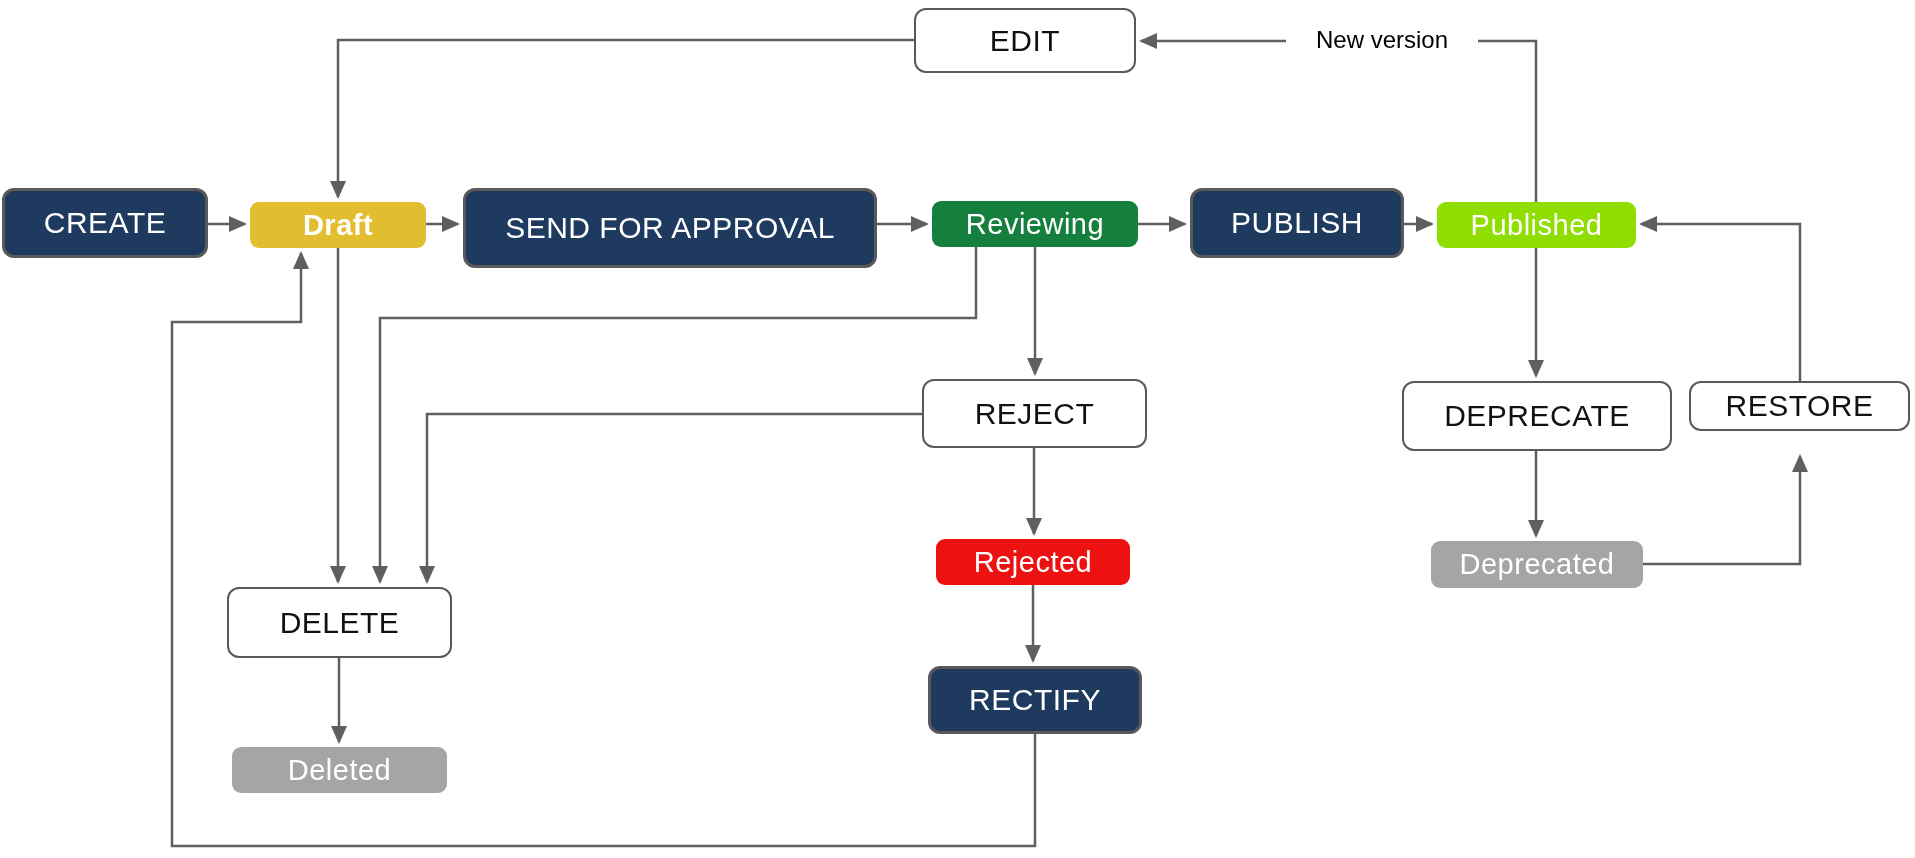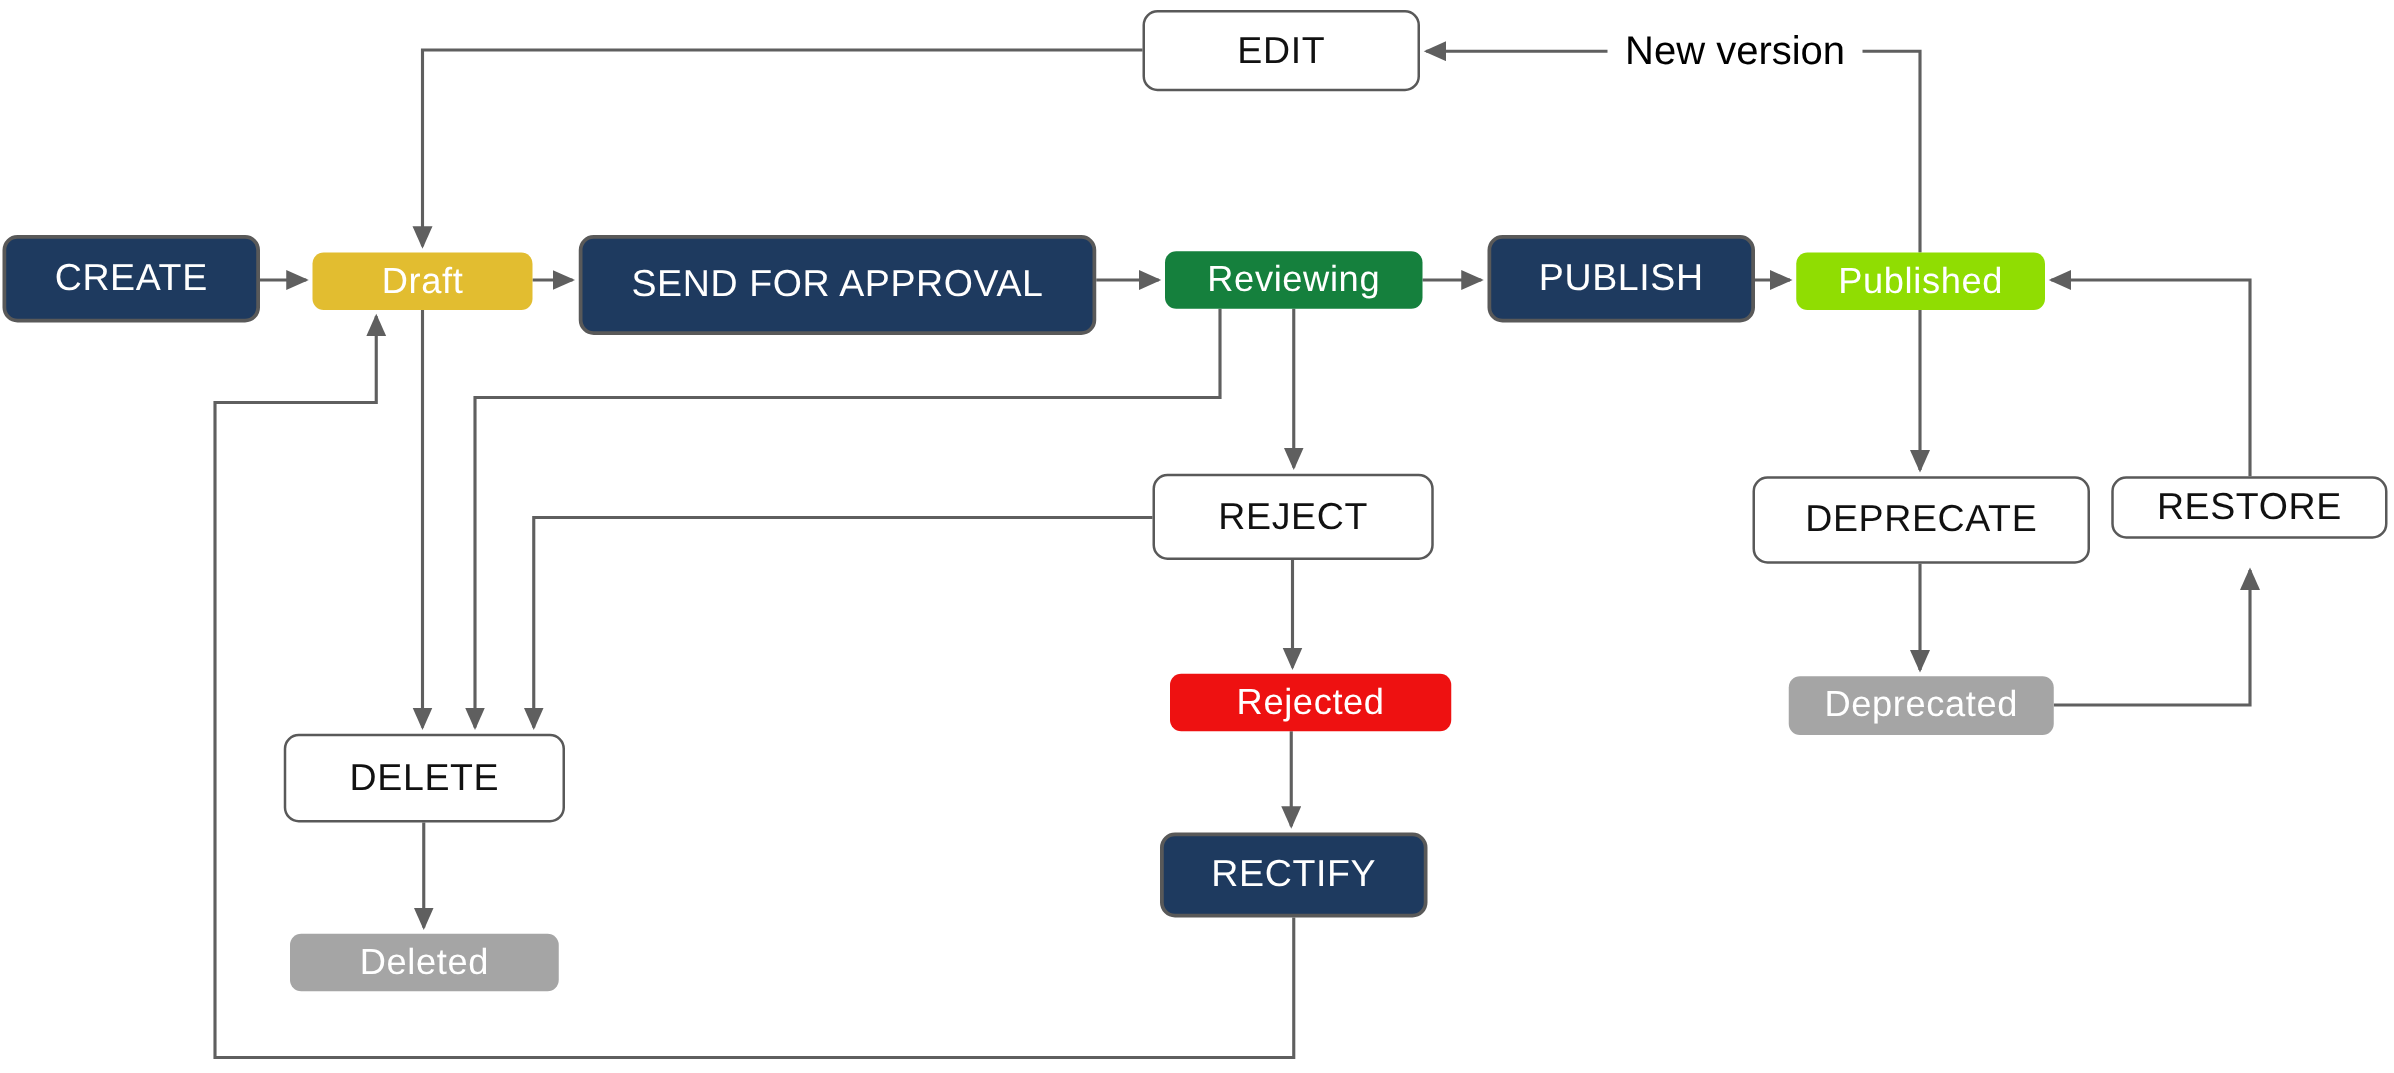--- a/index.html
+++ b/index.html
@@ -7,21 +7,21 @@
        font-family:"Liberation Sans",sans-serif;}
   #edges{position:absolute;left:0;top:0;z-index:1;}
   .edge{fill:none;stroke:var(--arrow);stroke-width:2.5px;}
   .node{position:absolute;z-index:2;display:flex;align-items:center;justify-content:center;
         box-sizing:border-box;letter-spacing:0.5px;white-space:nowrap;cursor:default;}
   .action{background:var(--navy);color:var(--text_light);border:3px solid var(--border);
           border-radius:12px;font-size:30px;}
   .outline{background:var(--white_box);color:var(--text_dark);border:2.5px solid var(--border);
            border-radius:12px;font-size:30px;}
   .pill{color:var(--text_light);border:none;border-radius:9px;font-size:29px;}
-  .edge-label{position:absolute;z-index:3;background:#ffffff;color:#000000;font-size:32px;
+  .edge-label{position:absolute;z-index:3;background:#ffffff;color:#000000;font-size:24px;
               display:flex;align-items:center;justify-content:center;padding:0 14px;}
 </style>
 </head>
 <body>
 
 <svg id="edges" width="1915" height="858" viewBox="0 0 1915 858">
   <defs>
     <marker id="arrow" markerUnits="userSpaceOnUse" markerWidth="20" markerHeight="18" refX="16" refY="8" orient="auto">
       <path d="M0,0 L18,8 L0,16 Z" style="fill:var(--arrow)"></path>
     </marker>
@@ -44,35 +44,35 @@
   <path class="edge" marker-end="url(#arrow)" d="M1536,248 L1536,376"></path>
   <path class="edge" marker-end="url(#arrow)" d="M1536,451 L1536,536"></path>
   <path class="edge" marker-end="url(#arrow)" d="M1643,564 L1800,564 L1800,456"></path>
   <path class="edge" marker-end="url(#arrow)" d="M1800,381 L1800,224 L1641,224"></path>
 </svg>
 
 <div class="edge-label" style="left:1286px;top:23px;height:34px;min-width:164px">New version</div>
 
 <div class="node action" style="left:2px;top:188px;width:206px;height:70px">CREATE</div>
 
-<div class="node pill" style="left: 250px; top: 202px; width: 176px; height: 46px; background-color: rgb(226, 189, 48);">Draft</div>
+<div class="node pill" style="left: 250px; top: 202px; width: 176px; height: 46px; background-color: rgb(226, 189, 48); font-weight: bold;">Draft</div>
 
 <div class="node action" style="left:463px;top:188px;width:414px;height:80px">SEND FOR APPROVAL</div>
 
 <div class="node pill" style="left: 932px; top: 201px; width: 206px; height: 46px; background-color: #15803d;">Reviewing</div>
 
 <div class="node action" style="left:1190px;top:188px;width:214px;height:70px">PUBLISH</div>
 
 <div class="node pill" style="left: 1437px; top: 202px; width: 199px; height: 46px; background-color: rgb(144, 221, 2);">Published</div>
 
 <div class="node outline" style="left:914px;top:8px;width:222px;height:65px">EDIT</div>
 
 <div class="node outline" style="left:922px;top:379px;width:225px;height:69px">REJECT</div>
 
-<div class="node pill" style="left: 936px; top: 539px; width: 225px; height: 46px; background-color: rgb(238, 17, 17);">Rejected</div>
+<div class="node pill" style="left: 936px; top: 539px; width: 194px; height: 46px; background-color: rgb(238, 17, 17);">Rejected</div>
 
 <div class="node action" style="left:928px;top:666px;width:214px;height:68px">RECTIFY</div>
 
 <div class="node outline" style="left:227px;top:587px;width:225px;height:71px">DELETE</div>
 
 <div class="node pill" style="left: 232px; top: 747px; width: 215px; height: 46px; background-color: rgb(165, 165, 165);">Deleted</div>
 
 <div class="node outline" style="left:1402px;top:381px;width:270px;height:70px">DEPRECATE</div>
 
 <div class="node pill" style="left: 1431px; top: 541px; width: 212px; height: 47px; background-color: rgb(165, 165, 165);">Deprecated</div>

